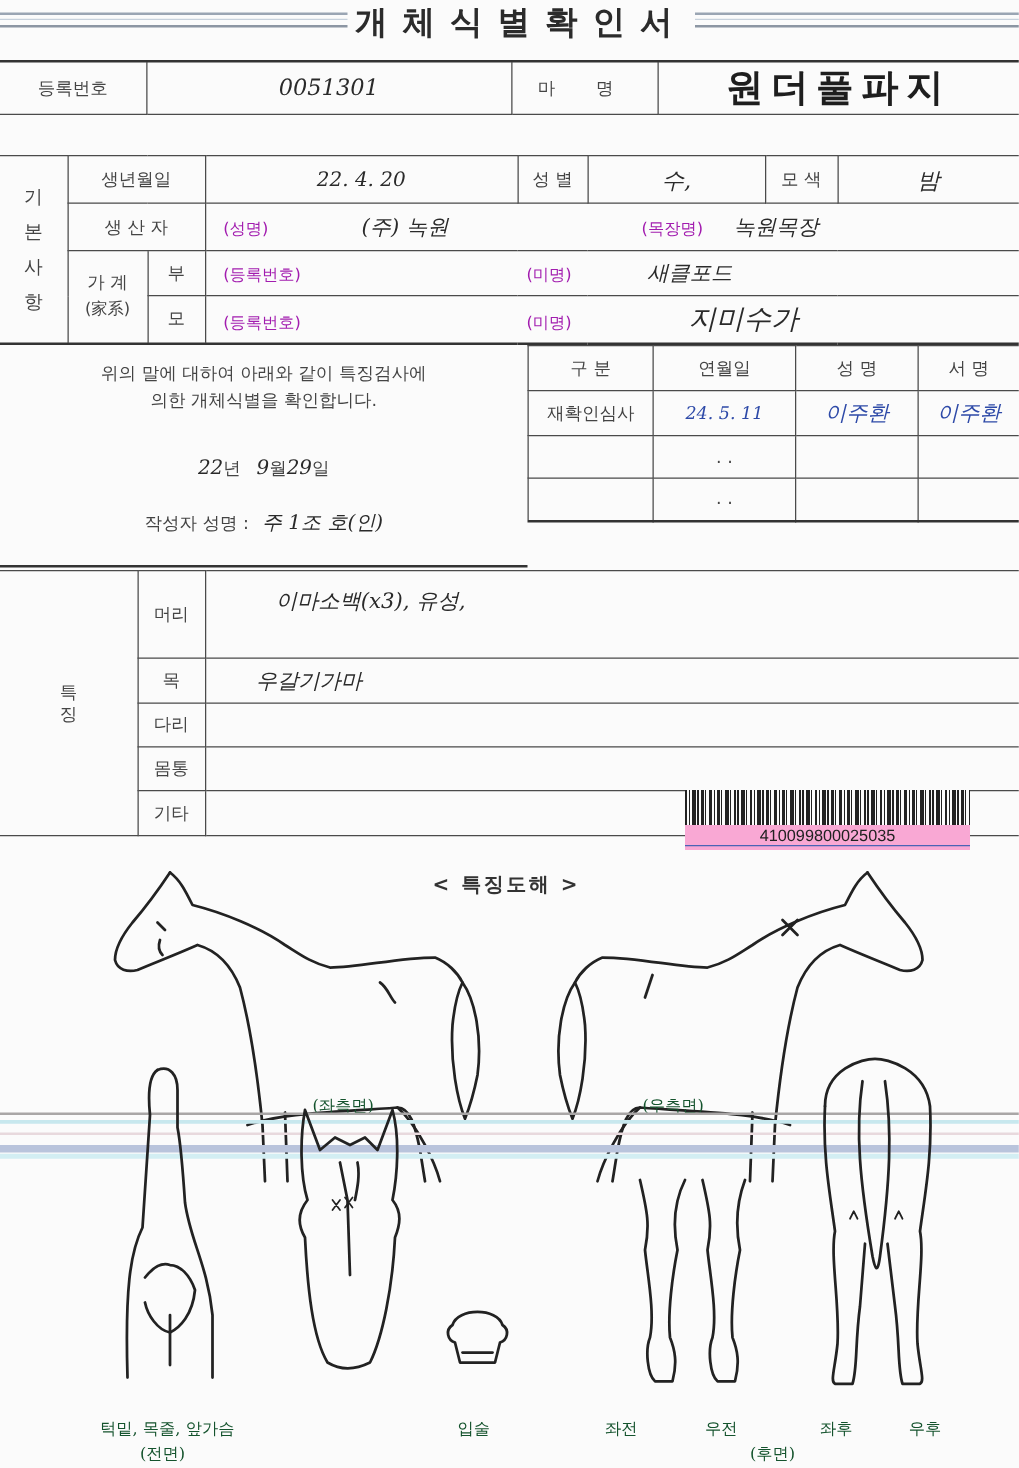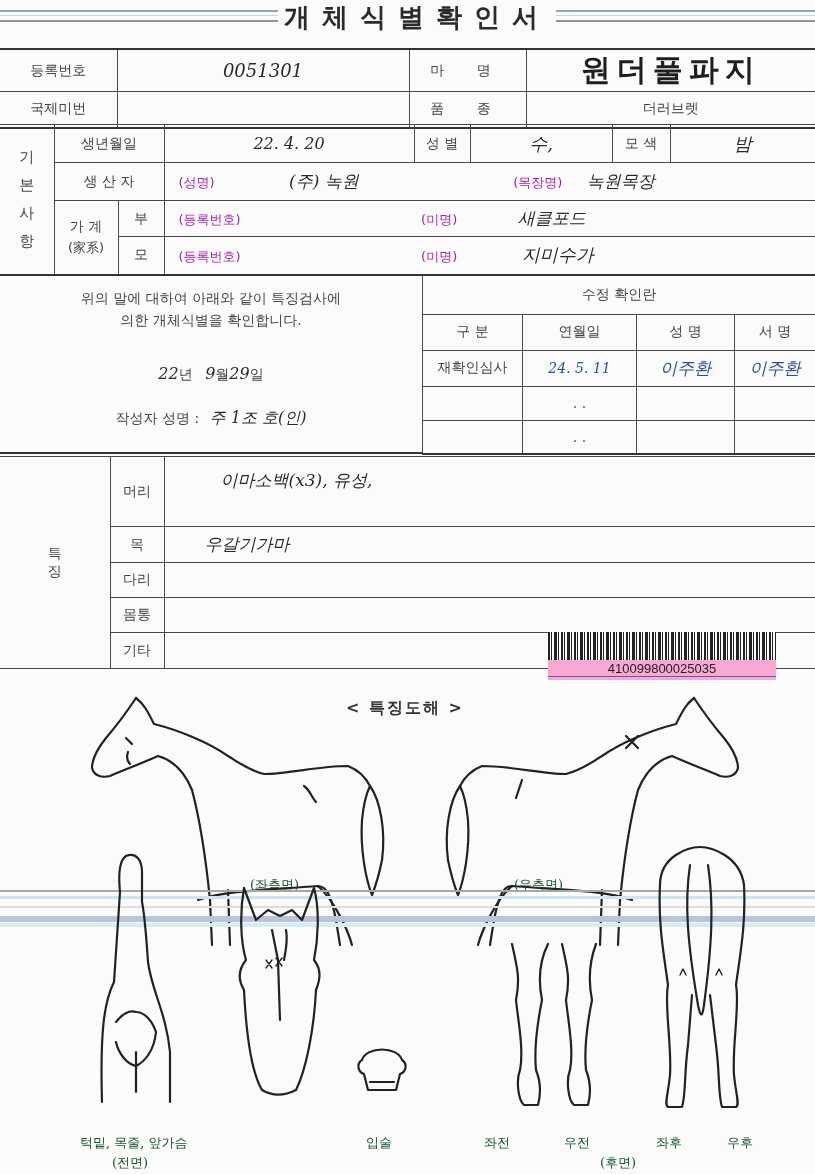--- a/index.html
+++ b/index.html
@@ -33,26 +33,20 @@
 <div class="abs doc-title">개체식별확인서</div>
 
 <table style="left:0; top:48px; width:815px;">
   <tbody>
       <tr style="height:38px;" class="thick-top">
     <td style="width:117px; border-left:none;">등록번호</td>
     <td style="width:292px; font-size:18px;" class="hw">0051301</td>
     <td style="width:117px; letter-spacing:14px;">마  명</td>
     <td style="border-right:none;" class="hw-bold">원더풀파지</td>
   </tr>
-  <tr style="height:36px;" class="thick-bottom">
-    <td style="border-left:none;">국제미번</td>
-    <td></td>
-    <td style="letter-spacing:14px;">품  종</td>
-    <td style="border-right:none;">더러브렛</td>
-  </tr>
 </tbody>
   </table>
 
 <table style="left:0; top:124px; width:815px;">
   <tbody>
       <tr style="height:38px;">
     <td rowspan="4" style="width:54px; border-left:none; font-size:15px; line-height:28px;">
       <div>기</div>
       <div>본</div>
       <div>사</div>
@@ -84,44 +78,41 @@
       <span class="sub">(등록번호)</span>
       <span class="sub" style="margin-left:176px;">(미명)</span>
       <span class="hw" style="margin-left:56px; font-size:17px;">새클포드</span>
     </td>
   </tr>
   <tr style="height:38px;" class="thick-bottom">
     <td>모</td>
     <td colspan="6" style="border-right:none; text-align:left; padding-left:14px;">
       <span class="sub">(등록번호)</span>
       <span class="sub" style="margin-left:176px;">(미명)</span>
-      <span class="hw" style="margin-left:60px; font-size:18px;">지미수가</span>
+      <span class="hw" style="margin-left:89px; font-size:22px;">지미수가</span>
     </td>
   </tr>
 </tbody>
   </table>
 
 <div class="abs" style="left:0; top:276px; width:422px; height:178px; border-bottom:2px solid #333; text-align:center; font-size:14px; color:#444;">
   <div style="margin-top:14px;">위의 말에 대하여 아래와 같이 특징검사에</div>
   <div style="margin-top:4px;">의한 개체식별을 확인합니다.</div>
   <div style="margin-top:34px;">
     <span class="hw" style="font-size:16px;">22</span><span>년</span>
     <span class="hw" style="font-size:16px; margin-left:8px;">9</span><span>월</span><span class="hw" style="font-size:16px;">29</span><span>일</span>
   </div>
   <div style="margin-top:24px;">
     <span>작성자 성명 :</span>
     <span class="hw" style="font-size:16px; margin-left:6px;">주  1조  호(인)</span>
   </div>
 </div>
 
 <table style="left:422px; top:276px; width:393px;">
   <tbody>
-      <tr style="height:38px;">
-    <td colspan="4" style="border-right:none; border-top:none;">수정 확인란</td>
-  </tr>
   <tr style="height:36px;">
     <td style="width:100px;">구 분</td>
     <td style="width:114px;">연월일</td>
     <td style="width:98px;">성 명</td>
     <td style="border-right:none;">서 명</td>
   </tr>
   <tr style="height:36px;">
     <td>재확인심사</td>
     <td class="hw-blue" style="font-size:14px;">24. 5. 11</td>
     <td class="hw-blue" style="font-size:17px;">이주환</td>

